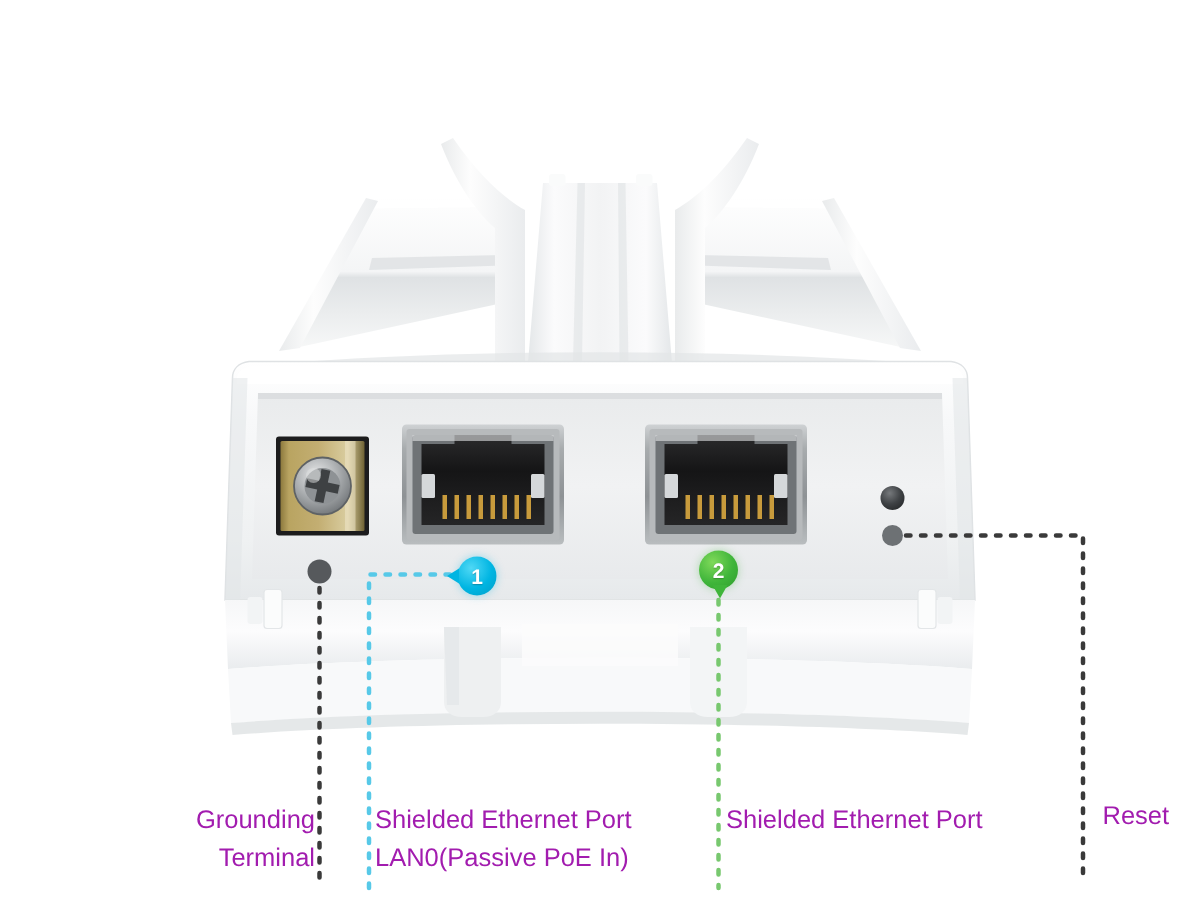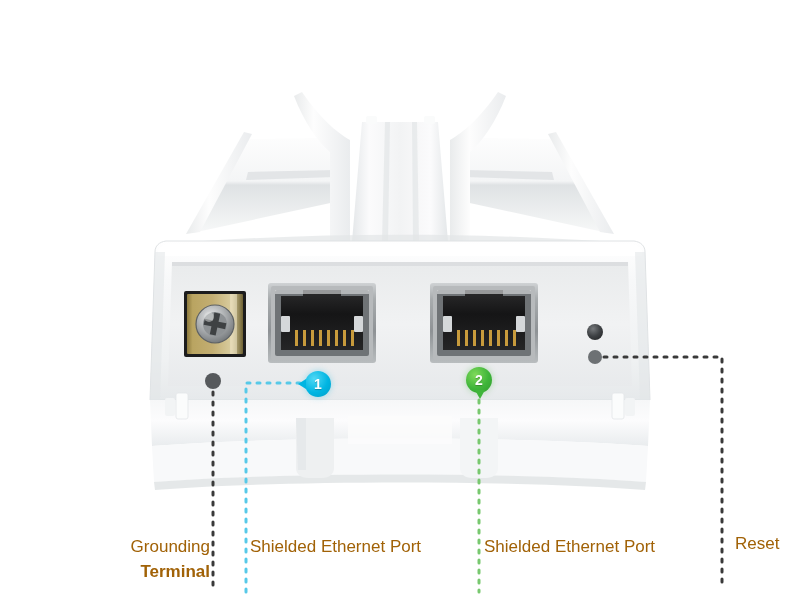--- a/index.html
+++ b/index.html
@@ -65,29 +65,29 @@
     border-left: 5px solid transparent;
     border-right: 5px solid transparent;
     border-top: 9px solid #3fb53a;
   }
 
   
   .label {
     position: absolute;
     font-family: "Liberation Sans", sans-serif;
     font-size: 17px;
-    color: #a16207;
+    color: #a21caf;
     line-height: 1.45;
     white-space: nowrap;
   }
   #label-grounding { left: 98px; top: 535px; width: 112px; text-align: right; }
   #label-lan0 { left: 250px; top: 535px; }
   #label-lan1 { left: 484px; top: 535px; }
   #label-reset { left: 735px; top: 532px; }
-  .label .l2 { display: block; font-weight: bold; }
+  .label .l2 { display: block; }
 </style>
 </head>
 <body>
 
 <div id="stage">
 
   <svg id="bracket" viewBox="0 0 800 300">
     <defs>
       <linearGradient id="gWingL" x1="0" y1="0" x2="0" y2="1">
         <stop offset="0%" stop-color="#fefefe"></stop>
@@ -285,20 +285,21 @@
   <div class="badge" id="badge-1">1</div>
   <div class="badge" id="badge-2">2</div>
 
   <div class="label" id="label-grounding">
     <span class="l1">Grounding</span>
     <span class="l2">Terminal</span>
   </div>
 
   <div class="label" id="label-lan0">
     <span class="l1">Shielded Ethernet Port</span>
+    <span class="l2">LAN0(Passive PoE In)</span>
   </div>
 
   <div class="label" id="label-lan1">
     <span class="l1">Shielded Ethernet Port</span>
   </div>
 
   <div class="label" id="label-reset">
     <span class="l1">Reset</span>
   </div>
 

